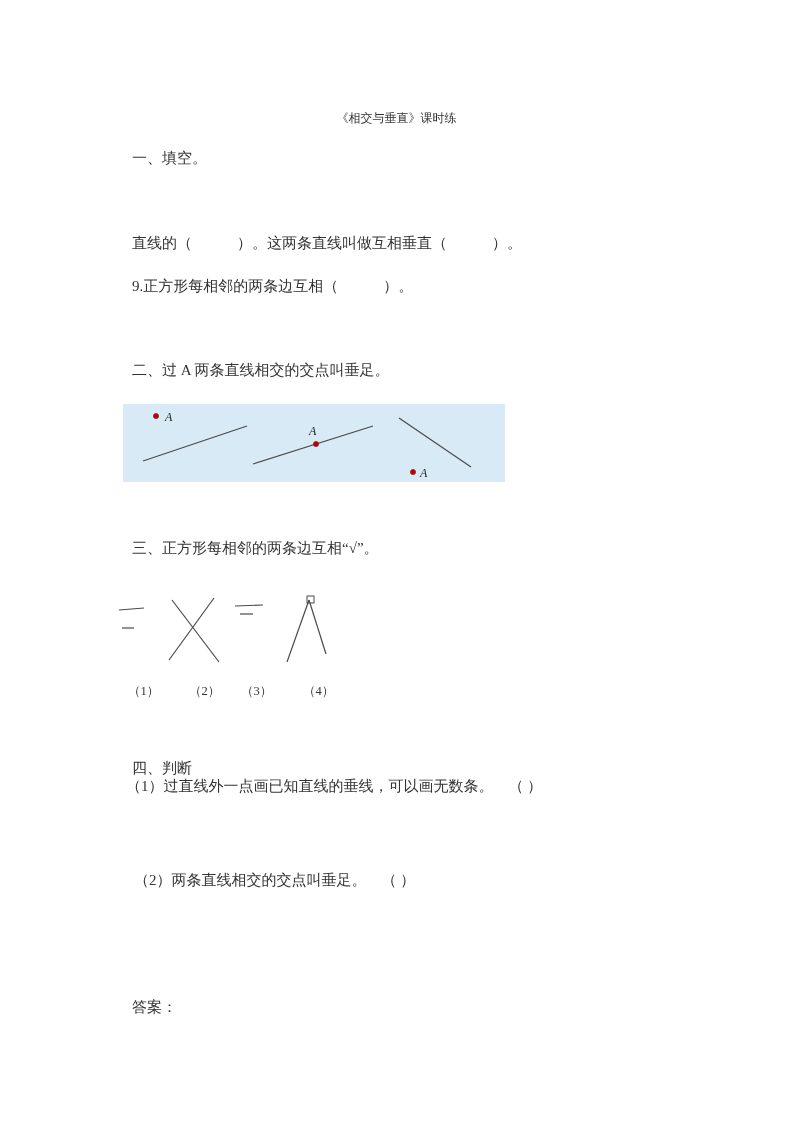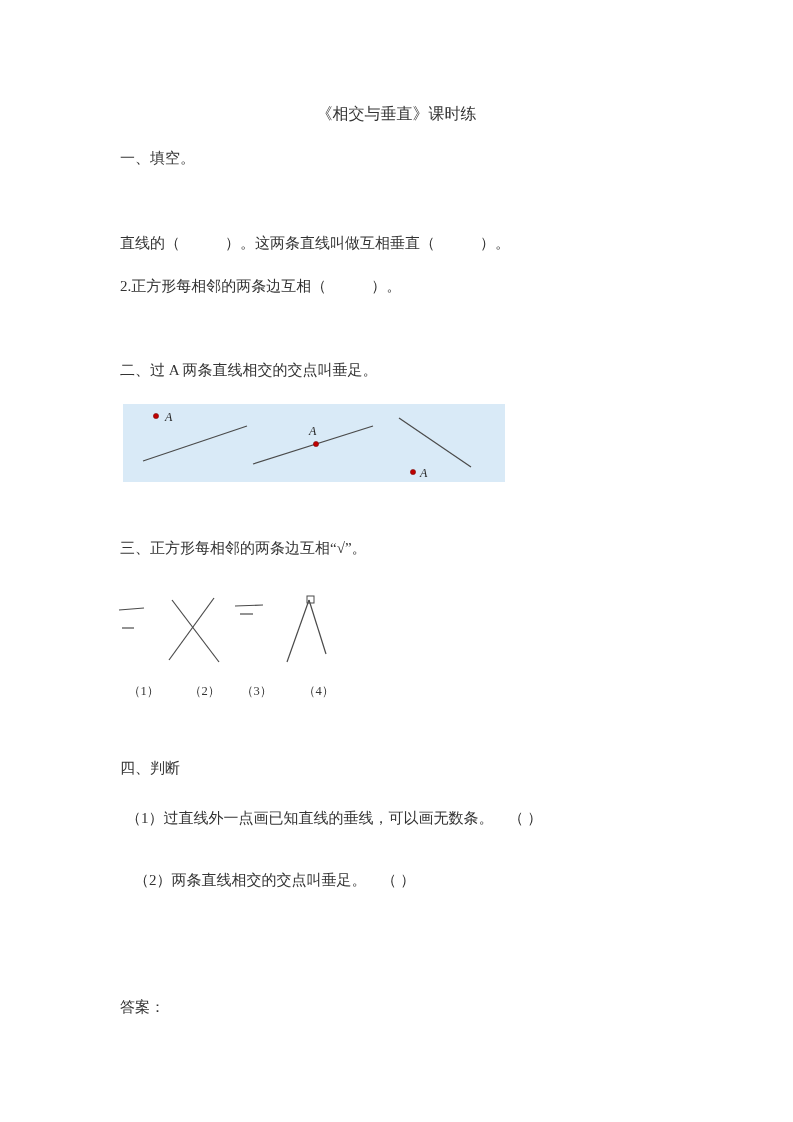--- a/index.html
+++ b/index.html
@@ -9,33 +9,33 @@
     width: 793px;
     height: 1122px;
     margin: 0 auto;
     background: #ffffff;
     font-family: "Liberation Serif", "DejaVu Serif", serif;
     color: #333333;
     overflow: hidden;
   }
   .t {
     position: absolute;
-    left: 120px;
+    left: 132px;
     font-size: 15px;
     white-space: pre;
     line-height: 1.4;
   }
   .title {
     position: absolute;
     left: 0; right: 0;
     top: 100px;
     text-align: center;
-    font-size: 16px;
+    font-size: 12px;
     font-weight: normal;
-    margin: 4px;
+    margin: 10px;
     white-space: pre;
   }
   .lbl {
     position: absolute;
     font-size: 12.5px;
     white-space: pre;
   }
   .figsvg { position: absolute; }
   text.ptlabel {
     font-size: 12px;
@@ -46,21 +46,21 @@
 </style>
 </head>
 <body>
 
 <div class="page">
 
   <h1 class="title">《相交与垂直》课时练</h1>
 
   <div class="t" style="top:148px">一、填空。</div>
   <div class="t" style="top:233px">直线的（　　　）。这两条直线叫做互相垂直（　　　）。</div>
-  <div class="t" style="top:276px">2.正方形每相邻的两条边互相（　　　）。</div>
+  <div class="t" style="top:276px">9.正方形每相邻的两条边互相（　　　）。</div>
 
   <div class="t" style="top:360px">二、过 A 两条直线相交的交点叫垂足。</div>
 
   <svg class="figsvg" style="left:123px; top:404px" width="382" height="78" viewBox="0 0 382 78">
     <rect x="0" y="0" width="382" height="78" fill="#d9eaf7"></rect>
 
     <line x1="20" y1="57" x2="124" y2="22" stroke="#4a4a4a" stroke-width="1.2"></line>
     <circle cx="33" cy="12" r="2.6" fill="#c00000" stroke="#7a1010" stroke-width="0.6"></circle>
     <text x="42" y="17" class="ptlabel">A</text>
 
@@ -90,18 +90,18 @@
     <line x1="196" y1="8" x2="213" y2="62" stroke="#4a4a4a" stroke-width="1.2"></line>
     <rect x="194" y="4" width="7" height="7" fill="none" stroke="#4a4a4a" stroke-width="1"></rect>
   </svg>
 
   <span class="lbl" style="left:128px; top:683px">（1）</span>
   <span class="lbl" style="left:189px; top:683px">（2）</span>
   <span class="lbl" style="left:241px; top:683px">（3）</span>
   <span class="lbl" style="left:303px; top:683px">（4）</span>
 
   <div class="t" style="top:758px">四、判断</div>
-  <div class="t" style="top:808px; left:126px">（1）过直线外一点画已知直线的垂线，可以画无数条。　（ ）</div>
+  <div class="t" style="top:776px; left:126px">（1）过直线外一点画已知直线的垂线，可以画无数条。　（ ）</div>
   <div class="t" style="top:870px; left:134px">（2）两条直线相交的交点叫垂足。　（ ）</div>
 
   <div class="t" style="top:997px">答案：</div>
 
 </div>
 
 </body></html>

